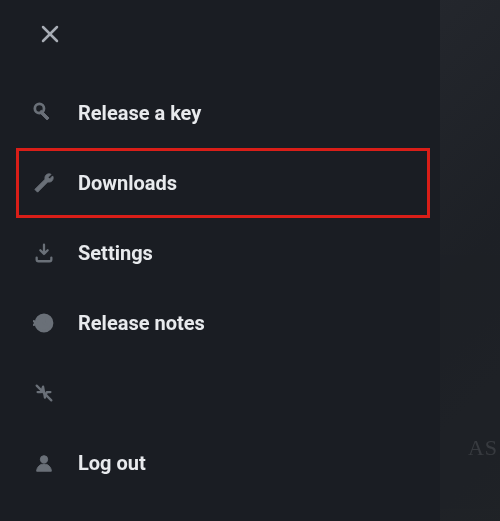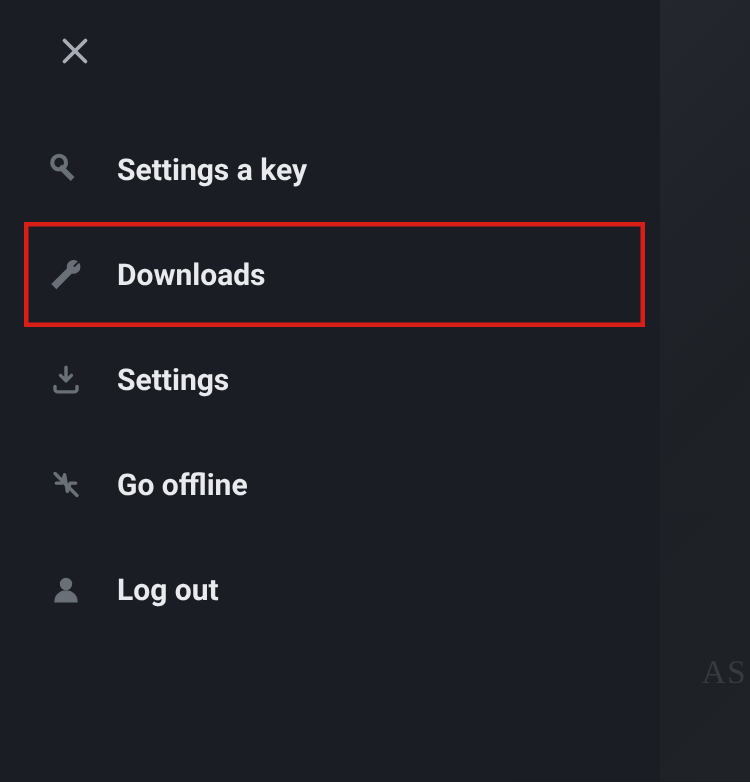--- a/index.html
+++ b/index.html
@@ -111,21 +111,21 @@
 
   <div class="menu">
 
     <div class="menu-item">
       <span class="icon">
         <svg width="22" height="22" viewBox="0 0 24 24" fill="#6a7078" stroke="none">
           <circle cx="7" cy="7" r="5" fill="none" stroke="#6a7078" stroke-width="3"></circle>
           <rect x="9" y="9" width="12" height="3" transform="rotate(45 9 9)" fill="#6a7078"></rect>
         </svg>
       </span>
-      <span class="label">Settings a key</span>
+      <span class="label">Release a key</span>
     </div>
 
     <div class="menu-item">
       <div class="highlight-box"></div>
       <span class="icon">
         <svg width="22" height="22" viewBox="0 0 24 24" fill="#6a7078" stroke="none">
           <path d="M22 6.5c0 2.5-2 4.5-4.5 4.5-.5 0-1-.1-1.4-.2L5 22l-3-3L13.2 7.9c-.1-.4-.2-.9-.2-1.4C13 4 15 2 17.5 2c.8 0 1.6.2 2.2.6l-3.2 3.2 1.7 1.7 3.2-3.2c.4.6.6 1.4.6 2.2z"></path>
         </svg>
       </span>
       <span class="label">Downloads</span>
@@ -134,29 +134,38 @@
     <div class="menu-item">
       <span class="icon">
         <svg width="22" height="22" viewBox="0 0 24 24" fill="#6a7078" stroke="none">
           <path d="M12 3v10m0 0l-4-4m4 4l4-4" stroke="#6a7078" stroke-width="2.5" fill="none" stroke-linecap="round" stroke-linejoin="round"></path>
           <path d="M4 17v2a2 2 0 002 2h12a2 2 0 002-2v-2" stroke="#6a7078" stroke-width="2.5" fill="none" stroke-linecap="round"></path>
         </svg>
       </span>
       <span class="label">Settings</span>
     </div>
 
+    <div class="menu-item">
+      <span class="icon">
+        <svg width="22" height="22" viewBox="0 0 24 24" fill="none" stroke="#6a7078" stroke-width="2.5">
+          <circle cx="12" cy="12" r="9"></circle>
+          <path d="M12 7v5l3 2" stroke-linecap="round"></path>
+          <path d="M3 12l-2-2m2 2l-2 2" stroke-linecap="round"></path>
+        </svg>
+      </span>
+      <span class="label">Release notes</span>
+    </div>
 
     <div class="menu-item">
       <span class="icon">
         <svg width="22" height="22" viewBox="0 0 24 24" fill="#6a7078" stroke="none">
           <path d="M5 11h4l2-6 2 12 2-6h4" stroke="#6a7078" stroke-width="2.5" fill="none" stroke-linecap="round" stroke-linejoin="round"></path>
           <line x1="4" y1="4" x2="20" y2="20" stroke="#6a7078" stroke-width="2.5" stroke-linecap="round"></line>
         </svg>
       </span>
-      <span class="label">Go offline</span>
     </div>
 
     <div class="menu-item">
       <span class="icon">
         <svg width="22" height="22" viewBox="0 0 24 24" fill="#6a7078" stroke="none">
           <circle cx="12" cy="8" r="4"></circle>
           <path d="M4 21c0-4.4 3.6-8 8-8s8 3.6 8 8z"></path>
         </svg>
       </span>
       <span class="label">Log out</span>

